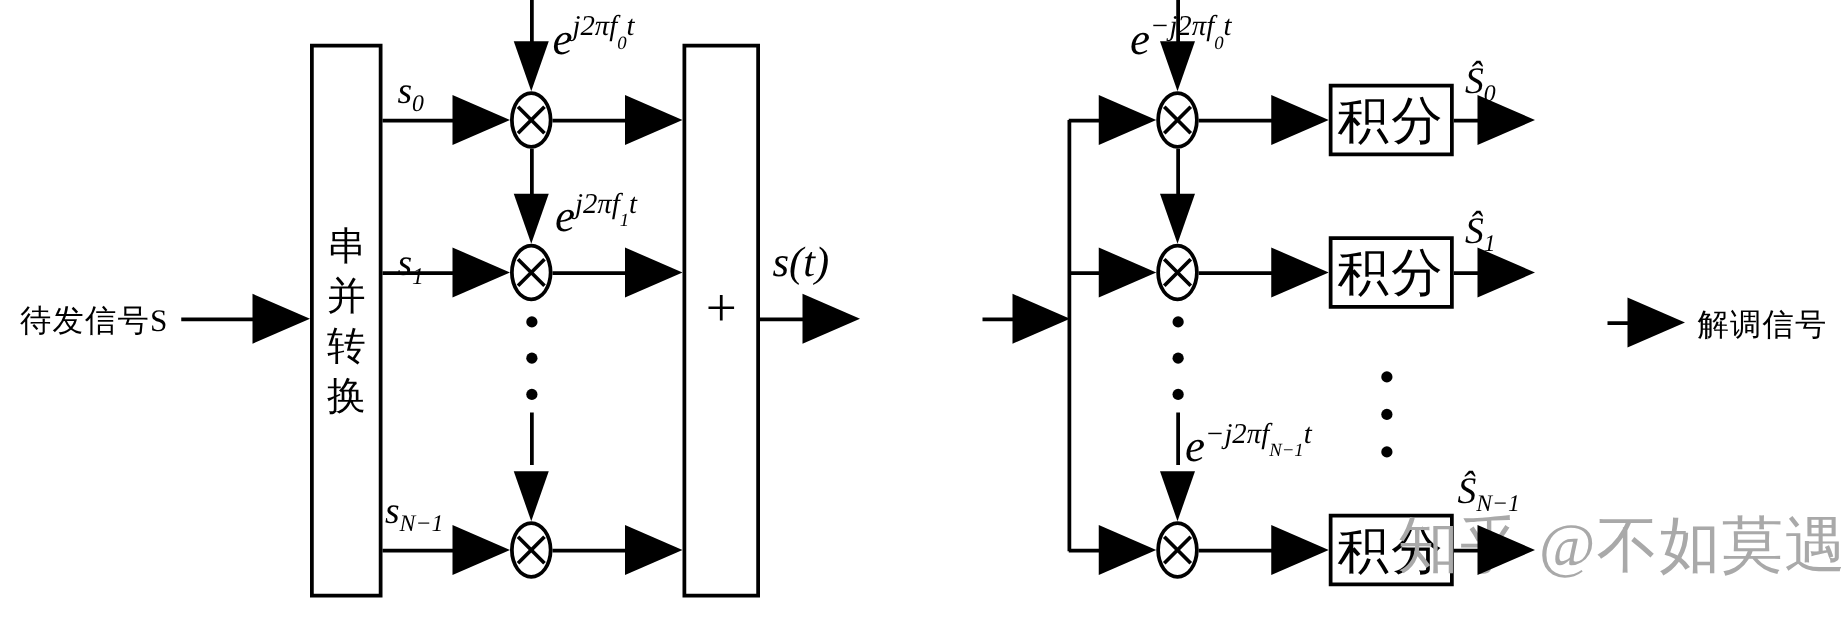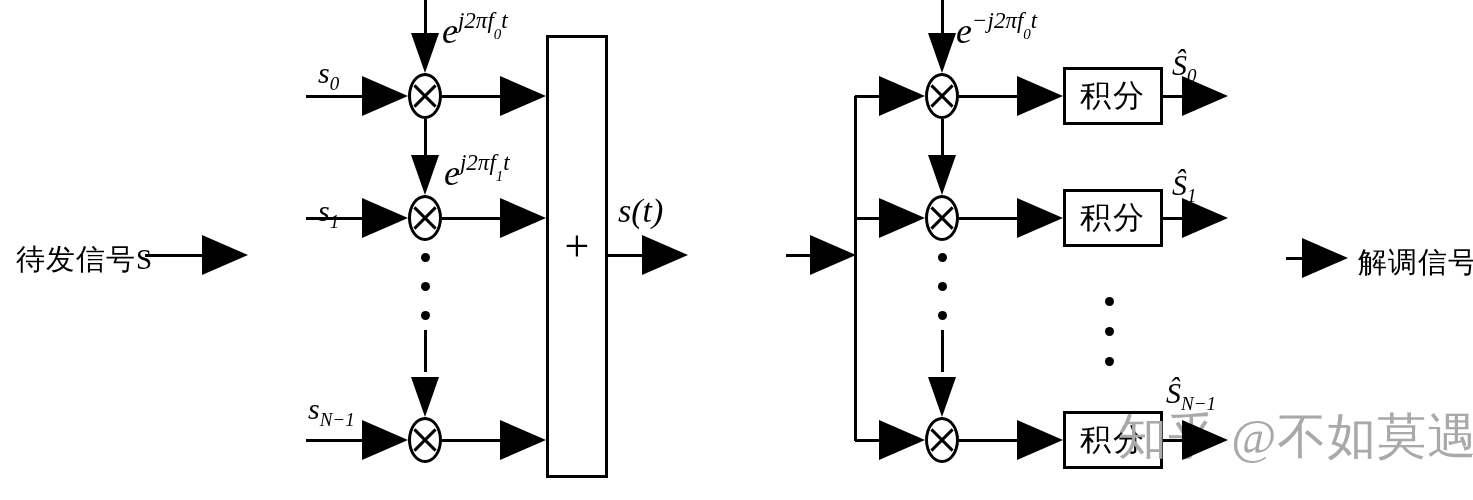--- a/index.html
+++ b/index.html
@@ -11,53 +11,56 @@
 
   .ah-r { position:absolute; width:0; height:0;
           border-top:20px solid transparent; border-bottom:20px solid transparent;
           border-left:46px solid #000; }
   .ah-d { position:absolute; width:0; height:0;
           border-left:14px solid transparent; border-right:14px solid transparent;
           border-top:40px solid #000; }
 
   .box  { position:absolute; border:3px solid #000; background:#fff; box-sizing:border-box;
           display:flex; align-items:center; justify-content:center; }
-  .boxlabel { font-size:31px; letter-spacing:2px; }
+  .boxlabel { font-size:41px; letter-spacing:2px; }
   .vtext { width:33px; font-size:31px; line-height:40px; text-align:center; word-break:break-all; }
   .plus  { font-size:44px; line-height:1; position:relative; top:-10px; }
 
   .mult { position:absolute; width:34px; height:46px; border:3px solid #000; border-radius:50%;
           background:#fff; box-sizing:border-box; }
   .mult::before, .mult::after { content:""; position:absolute; left:50%; top:50%;
           width:3px; height:30px; background:#000; }
   .mult::before { transform:translate(-50%,-50%) rotate(45deg); }
   .mult::after  { transform:translate(-50%,-50%) rotate(-45deg); }
 
   .dot { position:absolute; width:9px; height:9px; border-radius:50%; background:#000; }
 
-  .cn   { position:absolute; font-size:29px; letter-spacing:1px; white-space:nowrap; }
+  .cn   { position:absolute; font-size:25px; letter-spacing:1px; white-space:nowrap; }
   .math { position:absolute; font-style:italic; font-size:36px; white-space:nowrap; }
   .math sup { font-size:23px; position:relative; top:-2px; }
   .math sup sub { font-size:15px; position:relative; top:5px; font-style:italic; }
   .sig  { position:absolute; font-style:italic; font-size:30px; white-space:nowrap; }
   .sig sub { font-size:19px; font-style:italic; }
   .st   { position:absolute; font-style:italic; font-size:34px; }
   .wm   { position:absolute; left:1118px; top:404px; font-size:49px; letter-spacing:1px;
           color:#a9a9a9; white-space:nowrap; }
   .above { z-index:1; }
 </style>
 </head>
 <body>
 
 <div class="stage">
 
   <span class="cn" style="left:16px; top:240px">待发信号S</span>
   <div class="hline" style="left:145px; top:254px; width:65px"></div>
   <div class="ah-r" style="left:202px; top:235px"></div>
 
+  <div class="box" style="left:248px; top:35px; width:58px; height:443px">
+    <div class="vtext">串并转换</div>
+  </div>
 
   <div class="hline" style="left:306px; top:95px; width:70px"></div>
   <div class="ah-r" style="left:362px; top:76px"></div>
   <span class="sig" style="left:318px; top:56px"><i>s</i><sub>0</sub></span>
   <div class="vline" style="left:424px; top:0; height:38px"></div>
   <div class="ah-d" style="left:411px; top:33px"></div>
   <span class="math" style="left:442px; top:10px"><i>e</i><sup><i>j2πf</i><sub>0</sub><i>t</i></sup></span>
   <div class="mult" style="left:408px; top:73px"></div>
   <div class="hline" style="left:442px; top:95px; width:62px"></div>
   <div class="ah-r" style="left:500px; top:76px"></div>
@@ -94,21 +97,21 @@
   <div class="ah-r" style="left:642px; top:235px"></div>
   <div class="hline" style="left:786px; top:254px; width:34px"></div>
   <div class="ah-r" style="left:810px; top:235px"></div>
 
   <div class="vline" style="left:854px; top:96px; height:345px"></div>
 
   <div class="hline" style="left:855px; top:95px; width:36px"></div>
   <div class="ah-r" style="left:879px; top:76px"></div>
   <div class="vline" style="left:941px; top:0; height:38px"></div>
   <div class="ah-d" style="left:928px; top:33px"></div>
-  <span class="math" style="left:956px; top:10px"><i>e</i><sup><i>−j2πf</i><sub>0</sub><i>t</i></sup></span>
+  <span class="math" style="left:904px; top:10px"><i>e</i><sup><i>−j2πf</i><sub>0</sub><i>t</i></sup></span>
   <div class="mult" style="left:925px; top:73px"></div>
   <div class="hline" style="left:959px; top:95px; width:62px"></div>
   <div class="ah-r" style="left:1017px; top:76px"></div>
   <div class="box" style="left:1063px; top:67px; width:100px; height:58px">
     <span class="boxlabel">积分</span>
   </div>
   <span class="sig" style="left:1172px; top:48px"><i>Ŝ</i><sub>0</sub></span>
   <div class="hline" style="left:1163px; top:95px; width:30px"></div>
   <div class="ah-r" style="left:1182px; top:76px"></div>
 
@@ -131,20 +134,21 @@
   <div class="dot" style="left:938px; top:311px"></div>
 
   <div class="dot" style="left:1105px; top:297px"></div>
   <div class="dot" style="left:1105px; top:327px"></div>
   <div class="dot" style="left:1105px; top:357px"></div>
 
   <div class="hline" style="left:855px; top:439px; width:36px"></div>
   <div class="ah-r" style="left:879px; top:420px"></div>
   <div class="vline" style="left:941px; top:330px; height:42px"></div>
   <div class="ah-d" style="left:928px; top:377px"></div>
+  <span class="math" style="left:948px; top:336px"><i>e</i><sup><i>−j2πf</i><sub>N−1</sub><i>t</i></sup></span>
   <div class="mult" style="left:925px; top:417px"></div>
   <div class="hline" style="left:959px; top:439px; width:62px"></div>
   <div class="ah-r" style="left:1017px; top:420px"></div>
   <div class="box" style="left:1063px; top:411px; width:100px; height:58px">
     <span class="boxlabel">积分</span>
   </div>
   <span class="sig above" style="left:1166px; top:376px"><i>Ŝ</i><sub>N−1</sub></span>
   <div class="hline above" style="left:1163px; top:439px; width:30px"></div>
   <div class="ah-r above" style="left:1182px; top:420px"></div>
 

